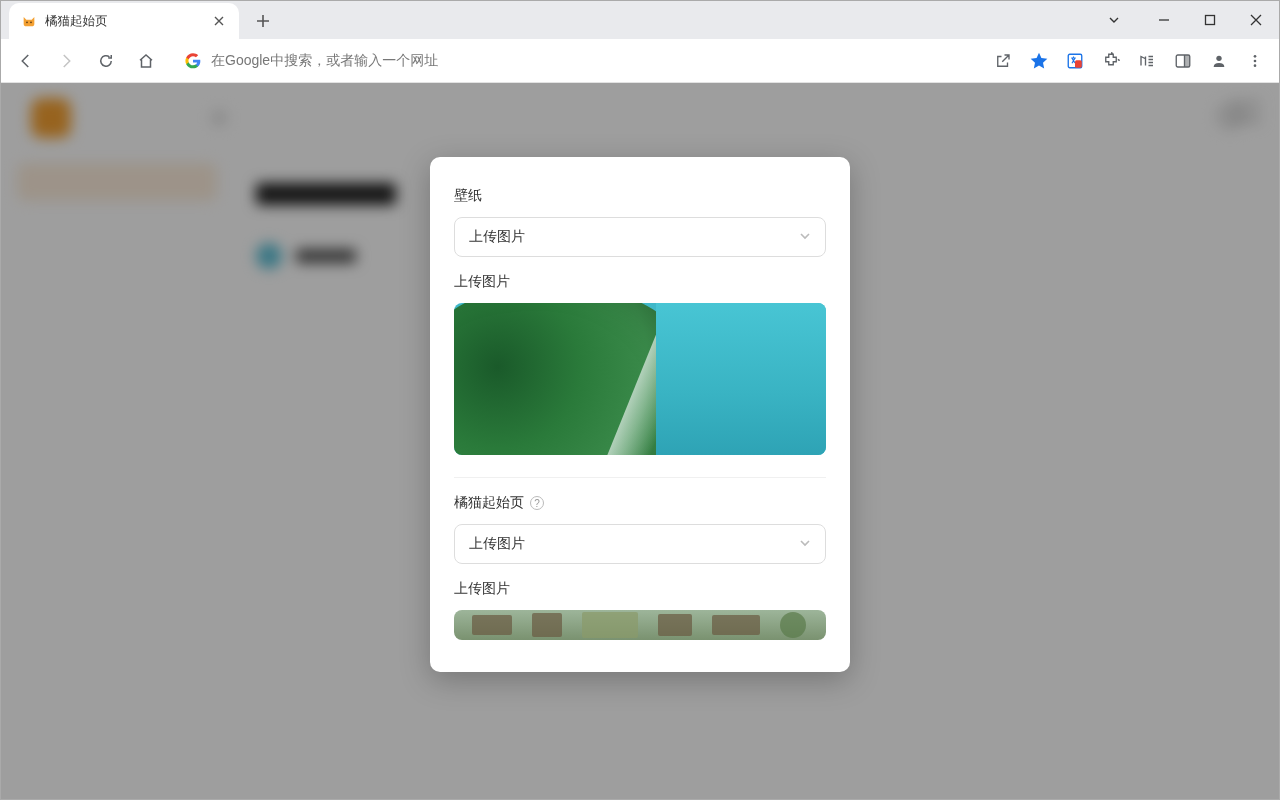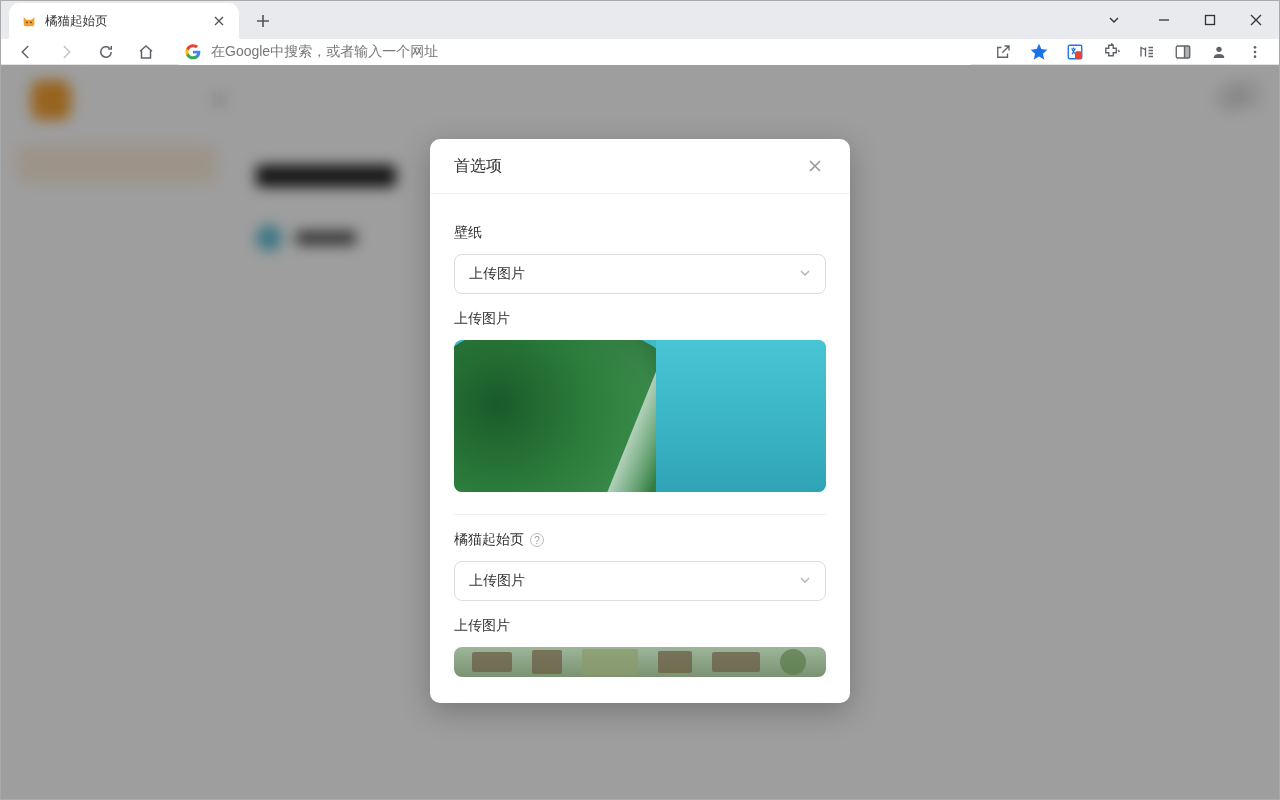--- a/index.html
+++ b/index.html
@@ -12,21 +12,21 @@
 .tab { background: #fff; height: 36px; min-width: 230px; border-radius: 10px 10px 0 0; display: flex; align-items: center; padding: 0 12px; gap: 8px; font-size: 12.5px; color: #333; position: relative; }
 .tab-favicon { width: 16px; height: 16px; border-radius: 4px; display: flex; align-items: center; justify-content: center; }
 .tab-favicon svg { width: 16px; height: 16px; }
 .tab-close { margin-left: auto; width: 16px; height: 16px; display: flex; align-items: center; justify-content: center; color: #555; cursor: pointer; }
 .new-tab-btn { width: 28px; height: 28px; display: flex; align-items: center; justify-content: center; margin-left: 10px; margin-bottom: 4px; color: #555; cursor: pointer; border-radius: 50%; }
 .win-btns { display: flex; align-items: center; gap: 0; height: 100%; }
 .win-btn { width: 46px; height: 36px; display: flex; align-items: center; justify-content: center; color: #333; cursor: pointer; }
 .win-btn svg { width: 12px; height: 12px; }
 .win-caret { margin-right: 4px; }
 
-.toolbar { height: 26px; background: #fff; display: flex; align-items: center; padding: 0 8px; gap: 6px; border-bottom: 1px solid #e2e2e2; }
+.toolbar { height: 44px; background: #fff; display: flex; align-items: center; padding: 0 8px; gap: 6px; border-bottom: 1px solid #e2e2e2; }
 .nav-btn { width: 34px; height: 34px; display: flex; align-items: center; justify-content: center; color: #5f6368; cursor: pointer; border-radius: 50%; }
 .nav-btn.disabled { color: #b7b7b7; }
 .omnibox { flex: 1; height: 32px; background: #fff; border-radius: 16px; display: flex; align-items: center; padding: 0 12px; gap: 10px; color: #777; font-size: 14px; margin: 0 4px; }
 .omni-icon { width: 16px; height: 16px; display: flex; align-items: center; justify-content: center; }
 .toolbar-actions { display: flex; align-items: center; gap: 4px; }
 .tb-icon { width: 32px; height: 32px; display: flex; align-items: center; justify-content: center; color: #5f6368; cursor: pointer; border-radius: 4px; }
 .star-filled { color: #1a73e8; }
 
 
 .page-area { flex: 1; position: relative; background: #fff; overflow: hidden; }
@@ -225,28 +225,20 @@
         <div class="bg-title-bar"></div>
         <div class="bg-card">
             <div class="bg-card-i"></div>
             <div class="bg-card-t"></div>
           </div>
       </div>
     </div>
 
     <div class="overlay">
       <div class="modal">
-        <div class="modal-header">
-          <div class="modal-title">首选项</div>
-          <div class="modal-close">
-            <svg width="14" height="14" viewBox="0 0 14 14">
-                <path d="M2 2 L12 12 M12 2 L2 12" stroke="#999" stroke-width="1.6"></path>
-              </svg>
-          </div>
-        </div>
         <div class="modal-body">
 
           <div class="form-label">壁纸</div>
           <div class="select">
             <span>上传图片</span>
             <span class="select-chevron"><svg width="12" height="12" viewBox="0 0 12 12">
                   <path d="M2 4 L6 8 L10 4" fill="none" stroke="#bbb" stroke-width="1.6"></path>
                 </svg></span>
           </div>
 

